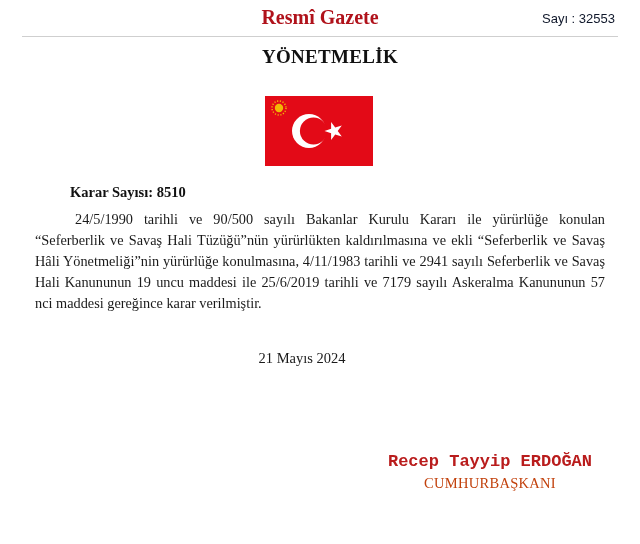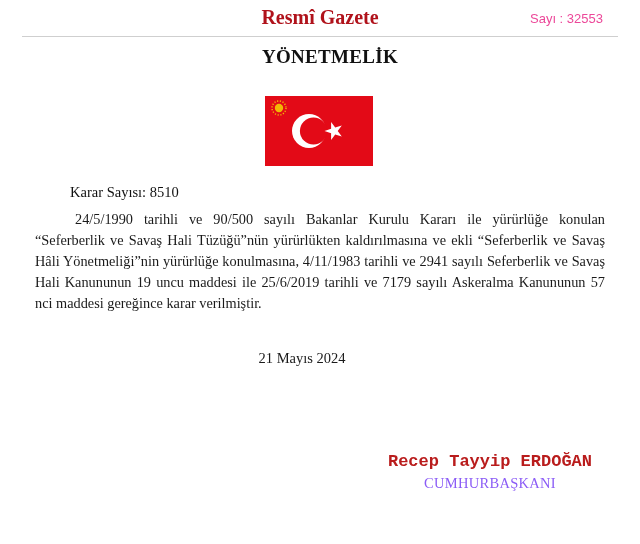--- a/index.html
+++ b/index.html
@@ -3,34 +3,34 @@
 <meta charset="utf-8">
 <style>
   html, body { margin: 0; padding: 0; }
   body {
     width: 640px; height: 544px; background: #ffffff; position: relative; overflow: hidden;
     color: #1a1a1a;
   }
   .header { position: absolute; left: 0; top: 0; width: 640px; height: 36px; }
   .hdr-date { position: absolute; left: 22px; top: 11px; font-family: "Liberation Sans", sans-serif; font-size: 13px; color: #222; }
   .hdr-title { position: absolute; left: 0; width: 640px; top: 6px; text-align: center; font-family: "Liberation Serif", serif; font-size: 20px; font-weight: bold; color: #b0121b; }
-  .hdr-issue { position: absolute; right: 37px; top: 11px; font-family: "Liberation Sans", sans-serif; font-size: 13px; color: #ec4899; }
+  .hdr-issue { position: absolute; right: 25px; top: 11px; font-family: "Liberation Sans", sans-serif; font-size: 13px; color: #0f172a; }
   .hdr-rule { position: absolute; left: 22px; right: 22px; top: 36px; height: 1px; background: #cfcfcf; }
   .section-title { position: absolute; left: 0; width: 640px; top: 46px; text-align: center; font-family: "Liberation Serif", serif; font-size: 19px; font-weight: bold; color: #111; letter-spacing: 0.3px; margin-left: 10px; }
   .flag { position: absolute; left: 265px; top: 96px; width: 108px; height: 70px; background: #e30a17; }
   .flag svg { position: absolute; left: 0; top: 0; }
-  .decision { position: absolute; left: 70px; top: 184px; font-family: "Liberation Serif", serif; font-size: 14.5px; font-weight: normal; color: #111; }
+  .decision { position: absolute; left: 70px; top: 184px; font-family: "Liberation Serif", serif; font-size: 14.5px; font-weight: bold; color: #111; }
   .body-text {
     position: absolute; left: 35px; top: 209px; width: 570px;
     font-family: "Liberation Serif", serif; font-size: 14.3px; line-height: 21px;
     text-align: justify; text-indent: 40px; color: #1a1a1a;
   }
   .date-signed { position: absolute; left: 0; width: 604px; top: 350px; text-align: center; font-family: "Liberation Serif", serif; font-size: 14.5px; color: #1a1a1a; }
   .signer { position: absolute; left: 380px; width: 220px; top: 452px; text-align: center; font-family: Liberation Mono, monospace; font-size: 17px; font-weight: bold; color: #b91c1c; }
-  .signer-title { position: absolute; left: 380px; width: 220px; top: 475px; text-align: center; font-family: "Liberation Serif", serif; font-size: 14.5px; color: #8b5cf6; letter-spacing: 0.3px; }
+  .signer-title { position: absolute; left: 380px; width: 220px; top: 475px; text-align: center; font-family: "Liberation Serif", serif; font-size: 14.5px; color: #c2410c; letter-spacing: 0.3px; }
 </style>
 </head>
 <body>
 
 <div class="header">
   <div class="hdr-title">Resmî Gazete</div>
   <span class="hdr-issue">Sayı : 32553</span>
   <div class="hdr-rule"></div>
 </div>
 

